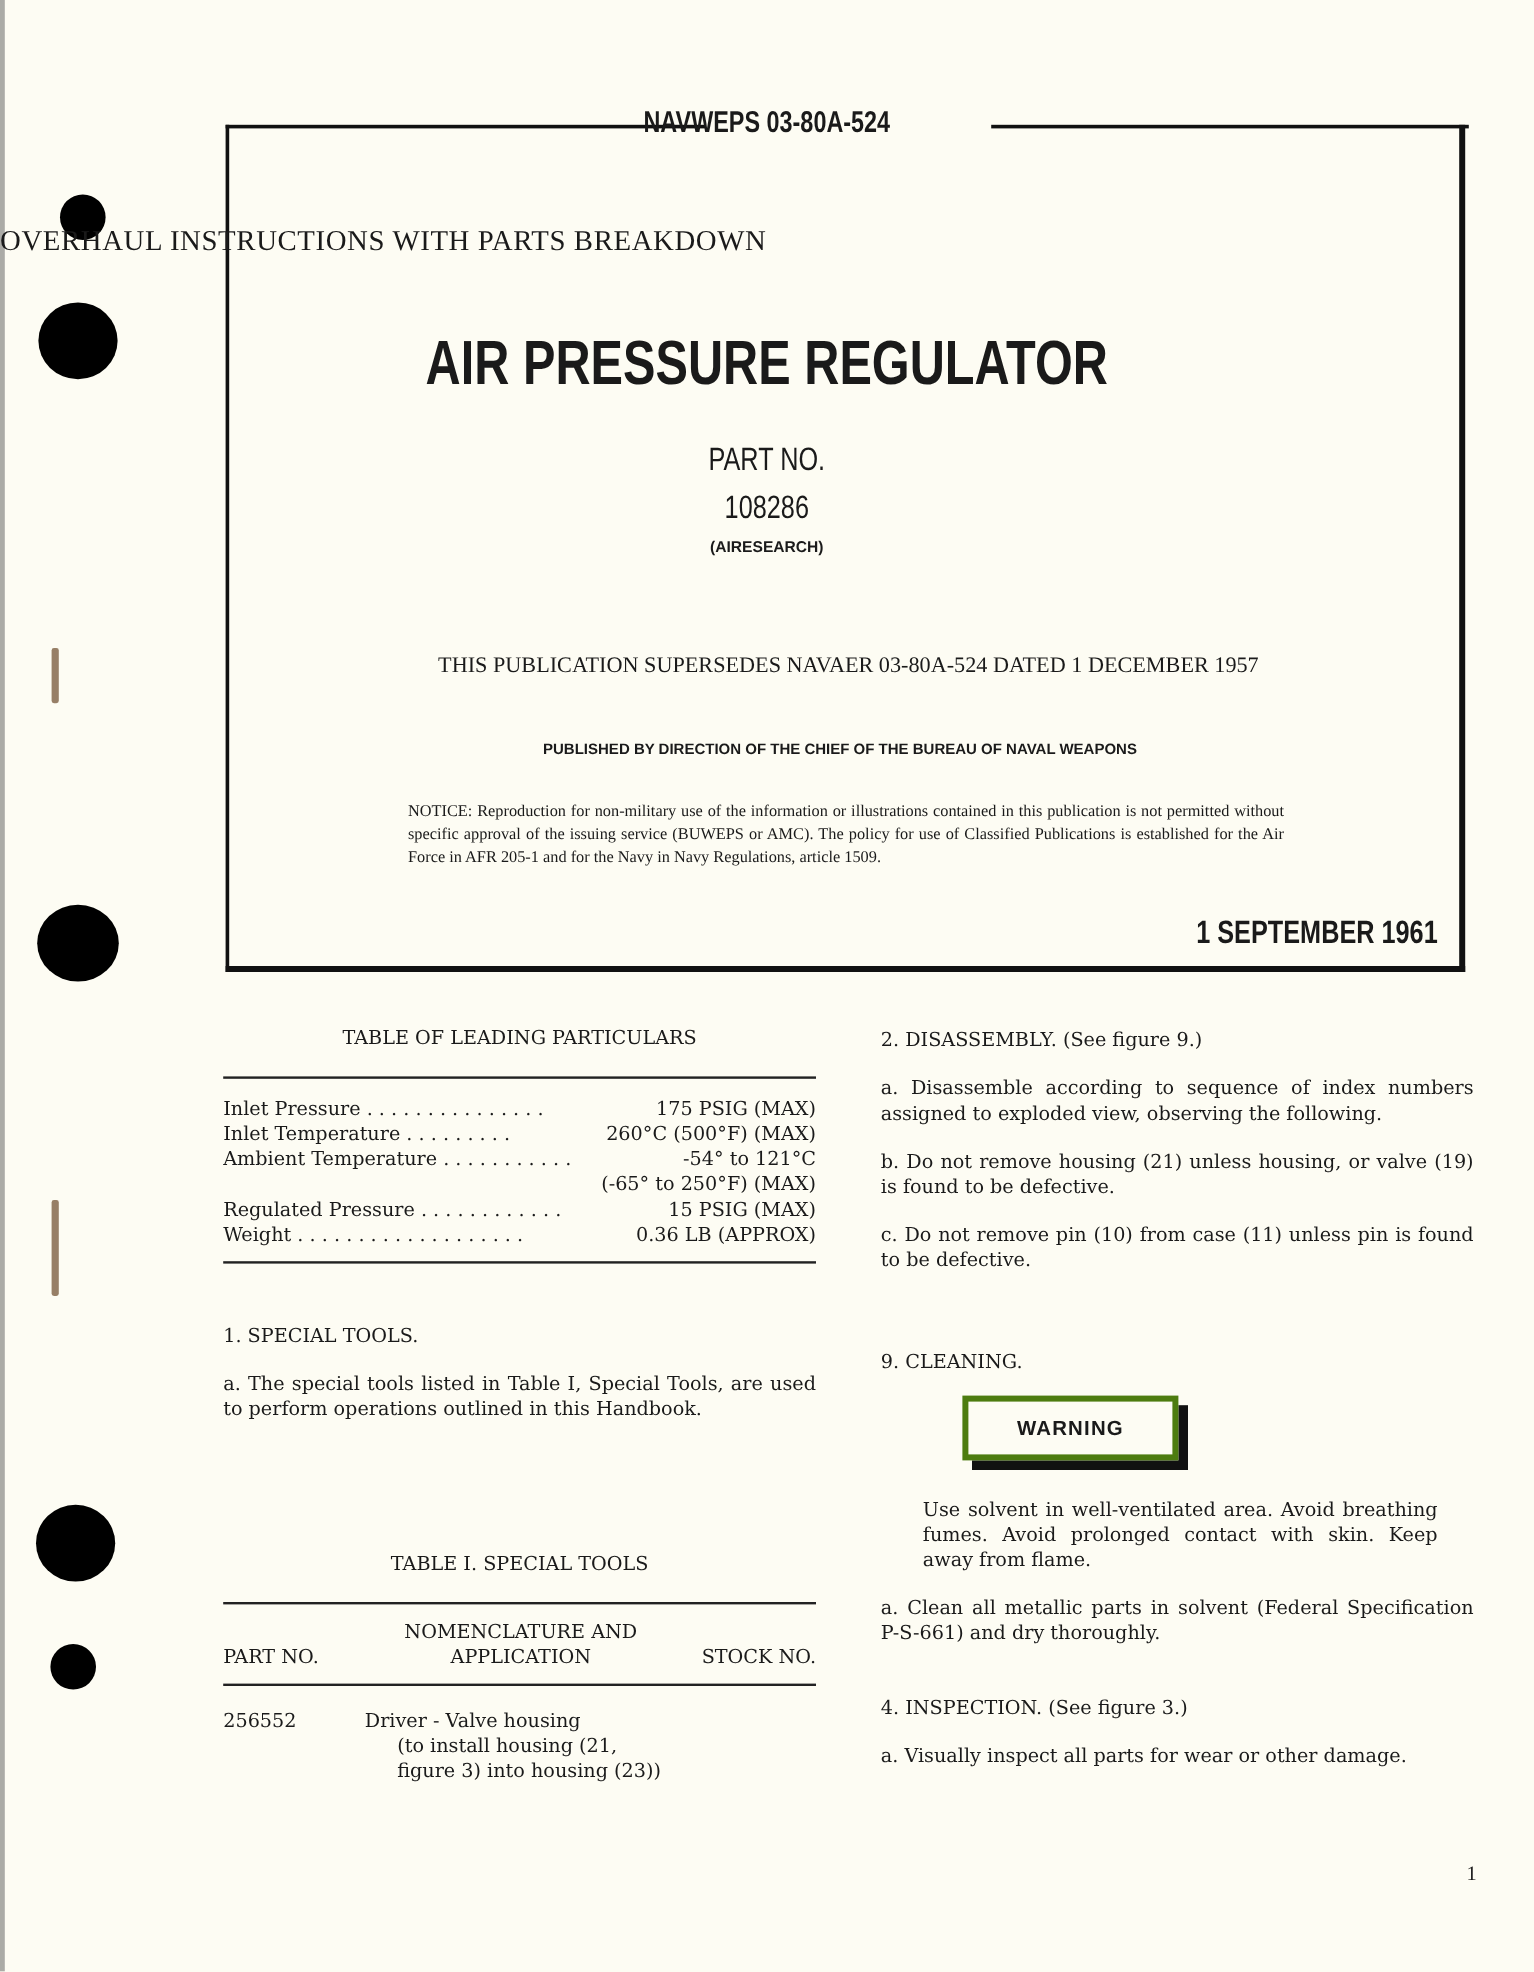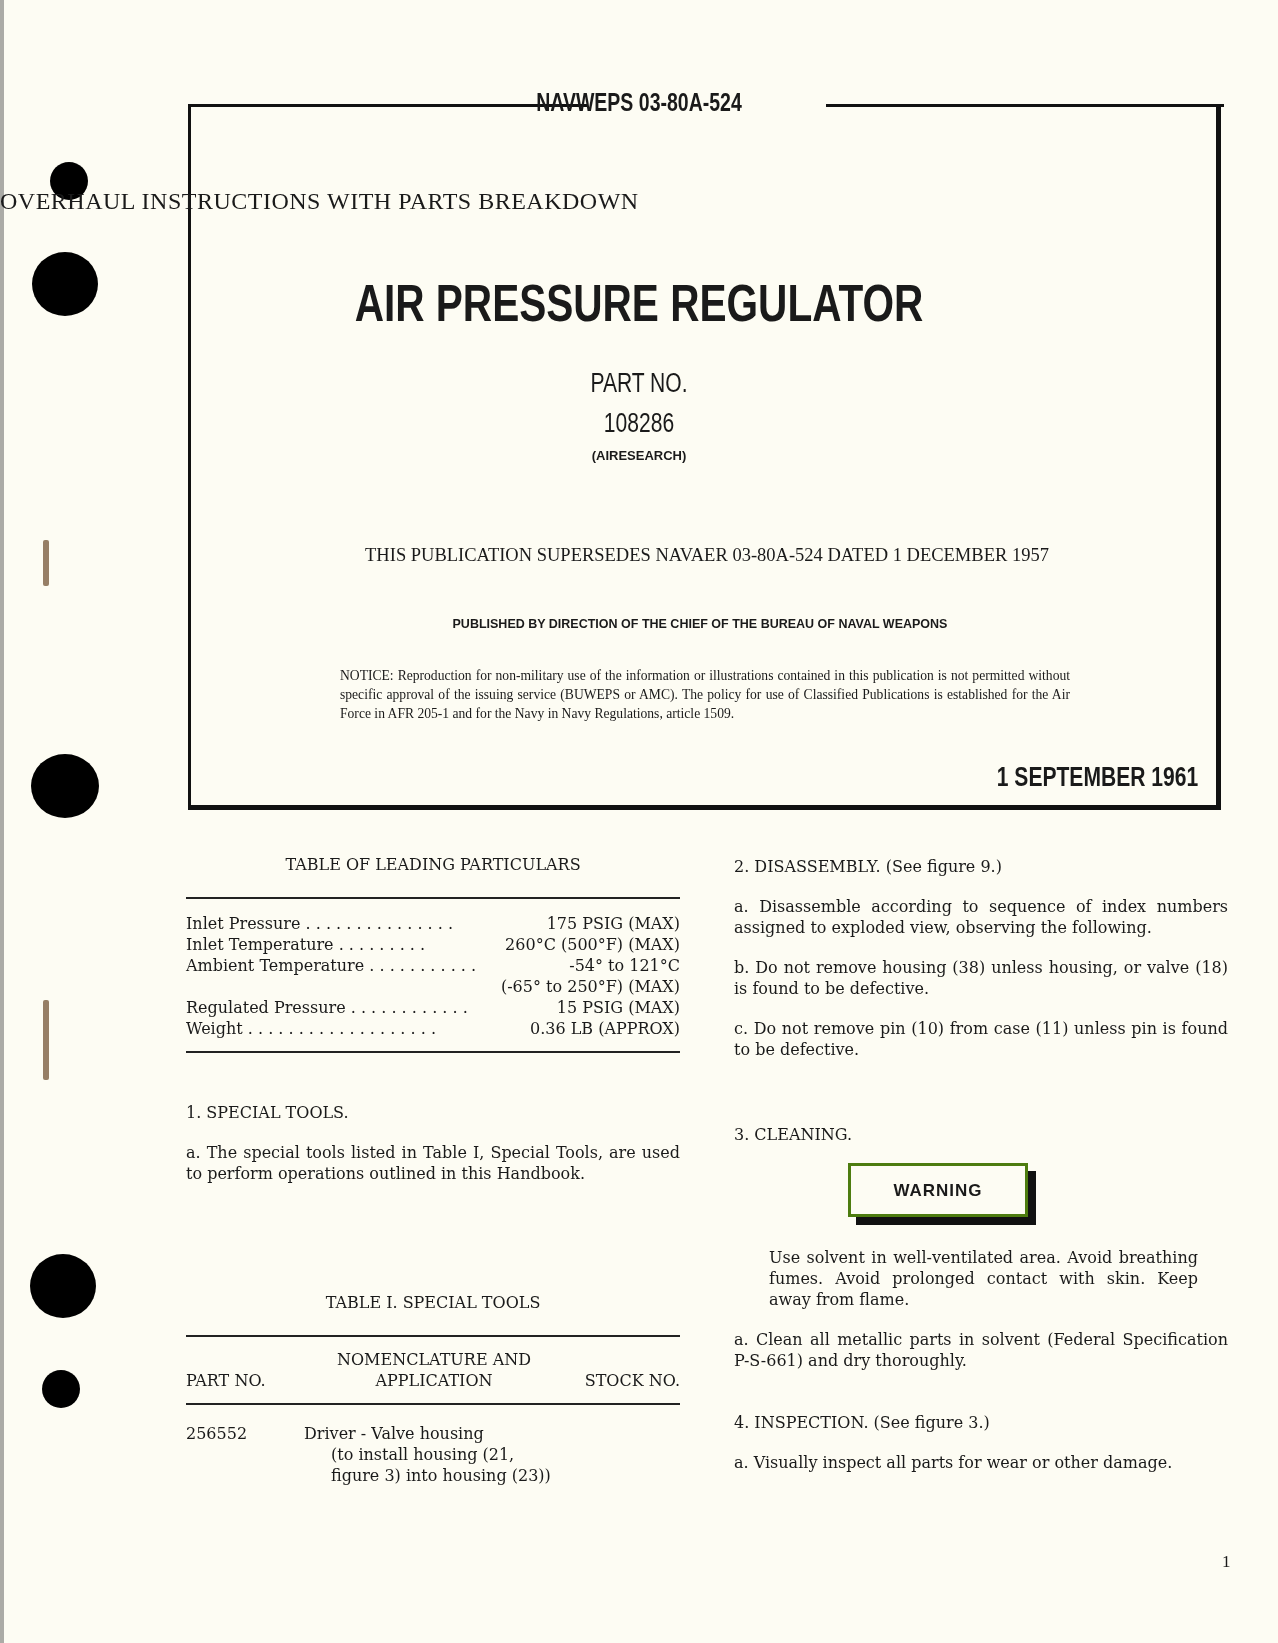--- a/index.html
+++ b/index.html
@@ -49,22 +49,22 @@
   .col { position:absolute; font-family:"DejaVu Serif", serif; font-size:16px; line-height:21px; }
   .left-col { left:186px; width:494px; }
   .right-col { left:734px; width:494px; }
   .center { text-align:center; }
   .rule { height:2px; background:#222; }
   .part-row { display:flex; justify-content:space-between; white-space:nowrap; }
   .part-val { text-align:right; }
   .sec { margin:0; }
   .para { text-align:justify; margin:0; }
   .warn-box {
-    position:relative; width:180px; height:54px; margin-left:114px;
-    border:3px solid #4d7c0f; box-sizing:border-box; background:#fdfcf3;
+    position:relative; width:180px; height:54px; margin-left:68px;
+    border:5px solid #4d7c0f; box-sizing:border-box; background:#fdfcf3;
     box-shadow:8px 8px 0 #111;
     display:flex; align-items:center; justify-content:center;
     font-family:"Liberation Sans", sans-serif; font-weight:bold; font-size:17px; letter-spacing:1px;
   }
   .pagenum { position:absolute; top:1552px; left:1222px; font-family:"Liberation Serif", serif; font-size:17px; }
   table.tools { border-collapse:collapse; width:494px; font-size:16px; }
   table.tools td { vertical-align:top; padding:0; }
 </style>
 </head>
 <body>
@@ -155,26 +155,26 @@
       </td>
       <td style="text-align:right;"></td>
     </tr>
   </tbody>
     </table>
 </div>
 
 <div class="col right-col" style="top:856px;">
   <p class="sec">2.  DISASSEMBLY.  (See figure 9.)</p>
   <p class="para" style="margin-top:19px;">a.  Disassemble according to sequence of index numbers assigned to exploded view, observing the following.</p>
-  <p class="para" style="margin-top:19px;">b.  Do not remove housing (38) unless housing, or valve (18) is found to be defective.</p>
+  <p class="para" style="margin-top:19px;">b.  Do not remove housing (21) unless housing, or valve (19) is found to be defective.</p>
   <p class="para" style="margin-top:19px;">c.  Do not remove pin (10) from case (11) unless pin is found to be defective.</p>
 </div>
 
 <div class="col right-col" style="top:1124px;">
-  <p class="sec">3.  CLEANING.</p>
+  <p class="sec">9.  CLEANING.</p>
   <div style="margin-top:18px;">
     <div class="warn-box">WARNING</div>
   </div>
   <p class="para" style="margin:30px 30px 0 35px;">Use solvent in well-ventilated area.  Avoid breathing fumes.  Avoid prolonged contact with skin.  Keep away from flame.</p>
   <p class="para" style="margin-top:19px;">a.  Clean all metallic parts in solvent (Federal Specification P-S-661) and dry thoroughly.</p>
 </div>
 
 <div class="col right-col" style="top:1412px;">
   <p class="sec">4.  INSPECTION.  (See figure 3.)</p>
   <p class="para" style="margin-top:19px;">a.  Visually inspect all parts for wear or other damage.</p>

